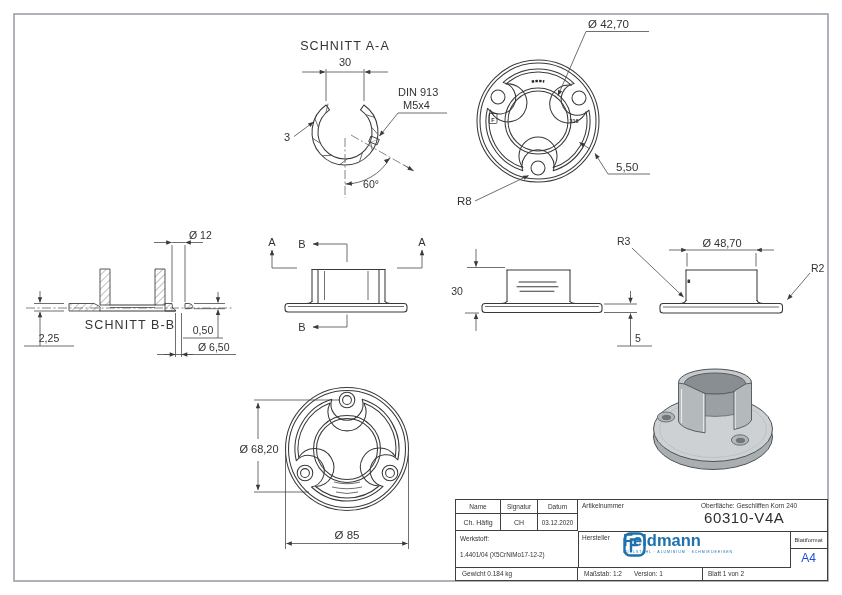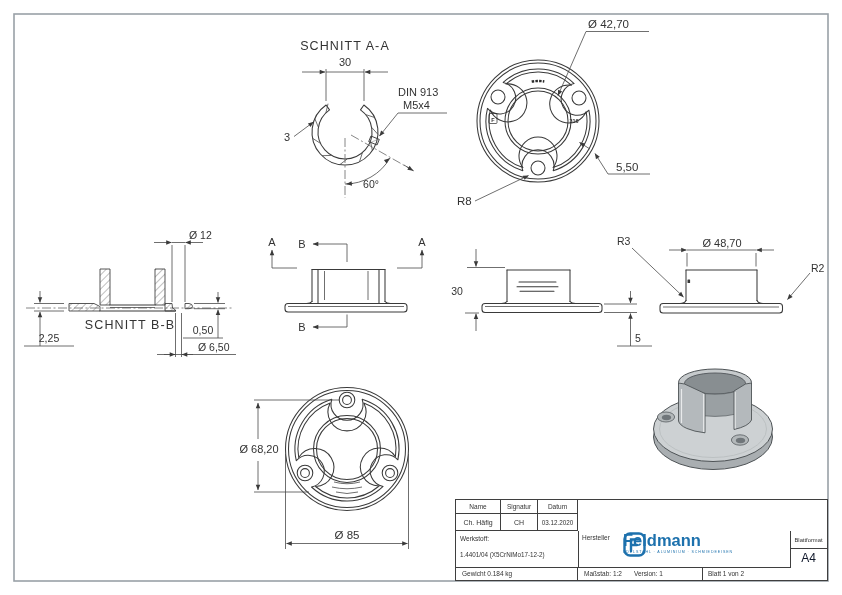--- a/index.html
+++ b/index.html
@@ -20,21 +20,21 @@
   .c{position:absolute;box-sizing:border-box;font-size:6.5px;display:flex;
      align-items:center;justify-content:center;}
   .br{border-right:1px solid #3f3f3f;} .bb{border-bottom:1px solid #3f3f3f;}
   .lft{justify-content:flex-start;}
   .lbl{position:absolute;font-size:6.5px;color:#333;}
   #artval{position:absolute;left:126px;top:9px;font-size:15px;letter-spacing:0.6px;color:#2e2e2e;}
   #logo{position:absolute;left:167px;top:32px;display:flex;align-items:flex-start;gap:5px;}
   #brandcol{display:flex;flex-direction:column;}
   #brand{font-size:16.5px;font-weight:600;line-height:17px;}
   #tagline{font-size:3.6px;letter-spacing:0.9px;margin-top:1px;}
-  #a4{font-size:12px;color:#0f172a;}
+  #a4{font-size:12px;color:#1d4ed8;}
 </style>
 </head>
 <body>
 
 <div id="page">
 
 <svg width="842" height="595" viewBox="0 0 842 595">
   <defs>
     <marker id="arw" viewBox="0 0 10 10" refX="9.5" refY="5" markerWidth="9" markerHeight="7" orient="auto-start-reverse">
           <path d="M0,1 L10,5 L0,9 z" fill="#3a3a3a"></path>
@@ -266,20 +266,25 @@
 </svg>
 
 <div id="tb">
   <div class="c br bb" style="left:0;top:0;width:45px;height:14px">Name</div>
   <div class="c br bb" style="left:45px;top:0;width:37px;height:14px">Signatur</div>
   <div class="c br bb" style="left:82px;top:0;width:40px;height:14px">Datum</div>
   <div class="c br bb" style="left:0;top:14px;width:45px;height:17px;font-size:7px">Ch. Häfig</div>
   <div class="c br bb" style="left:45px;top:14px;width:37px;height:17px;font-size:7px">CH</div>
   <div class="c br bb" style="left:82px;top:14px;width:40px;height:17px;font-size:6.3px">03.12.2020</div>
 
+  <div class="bb" style="position:absolute;left:122px;top:0;width:249px;height:31px">
+    <span class="lbl" style="left:4px;top:2px">Artikelnummer</span>
+    <span class="lbl" style="right:30px;top:2px">Oberfläche:  Geschliffen Korn 240</span>
+    <span id="artval">60310-V4A</span>
+  </div>
 
   <div class="br bb" style="position:absolute;left:0;top:31px;width:122px;height:36px">
     <span class="lbl" style="left:4px;top:4px">Werkstoff:</span>
     <span class="lbl" style="left:4px;top:20px;font-size:6.3px">1.4401/04 (X5CrNiMo17-12-2)</span>
   </div>
 
   <div class="br bb" style="position:absolute;left:122px;top:31px;width:212px;height:36px">
     <span class="lbl" style="left:4px;top:3px">Hersteller</span>
   </div>
   <div id="logo" style="color:#1d71ad">

